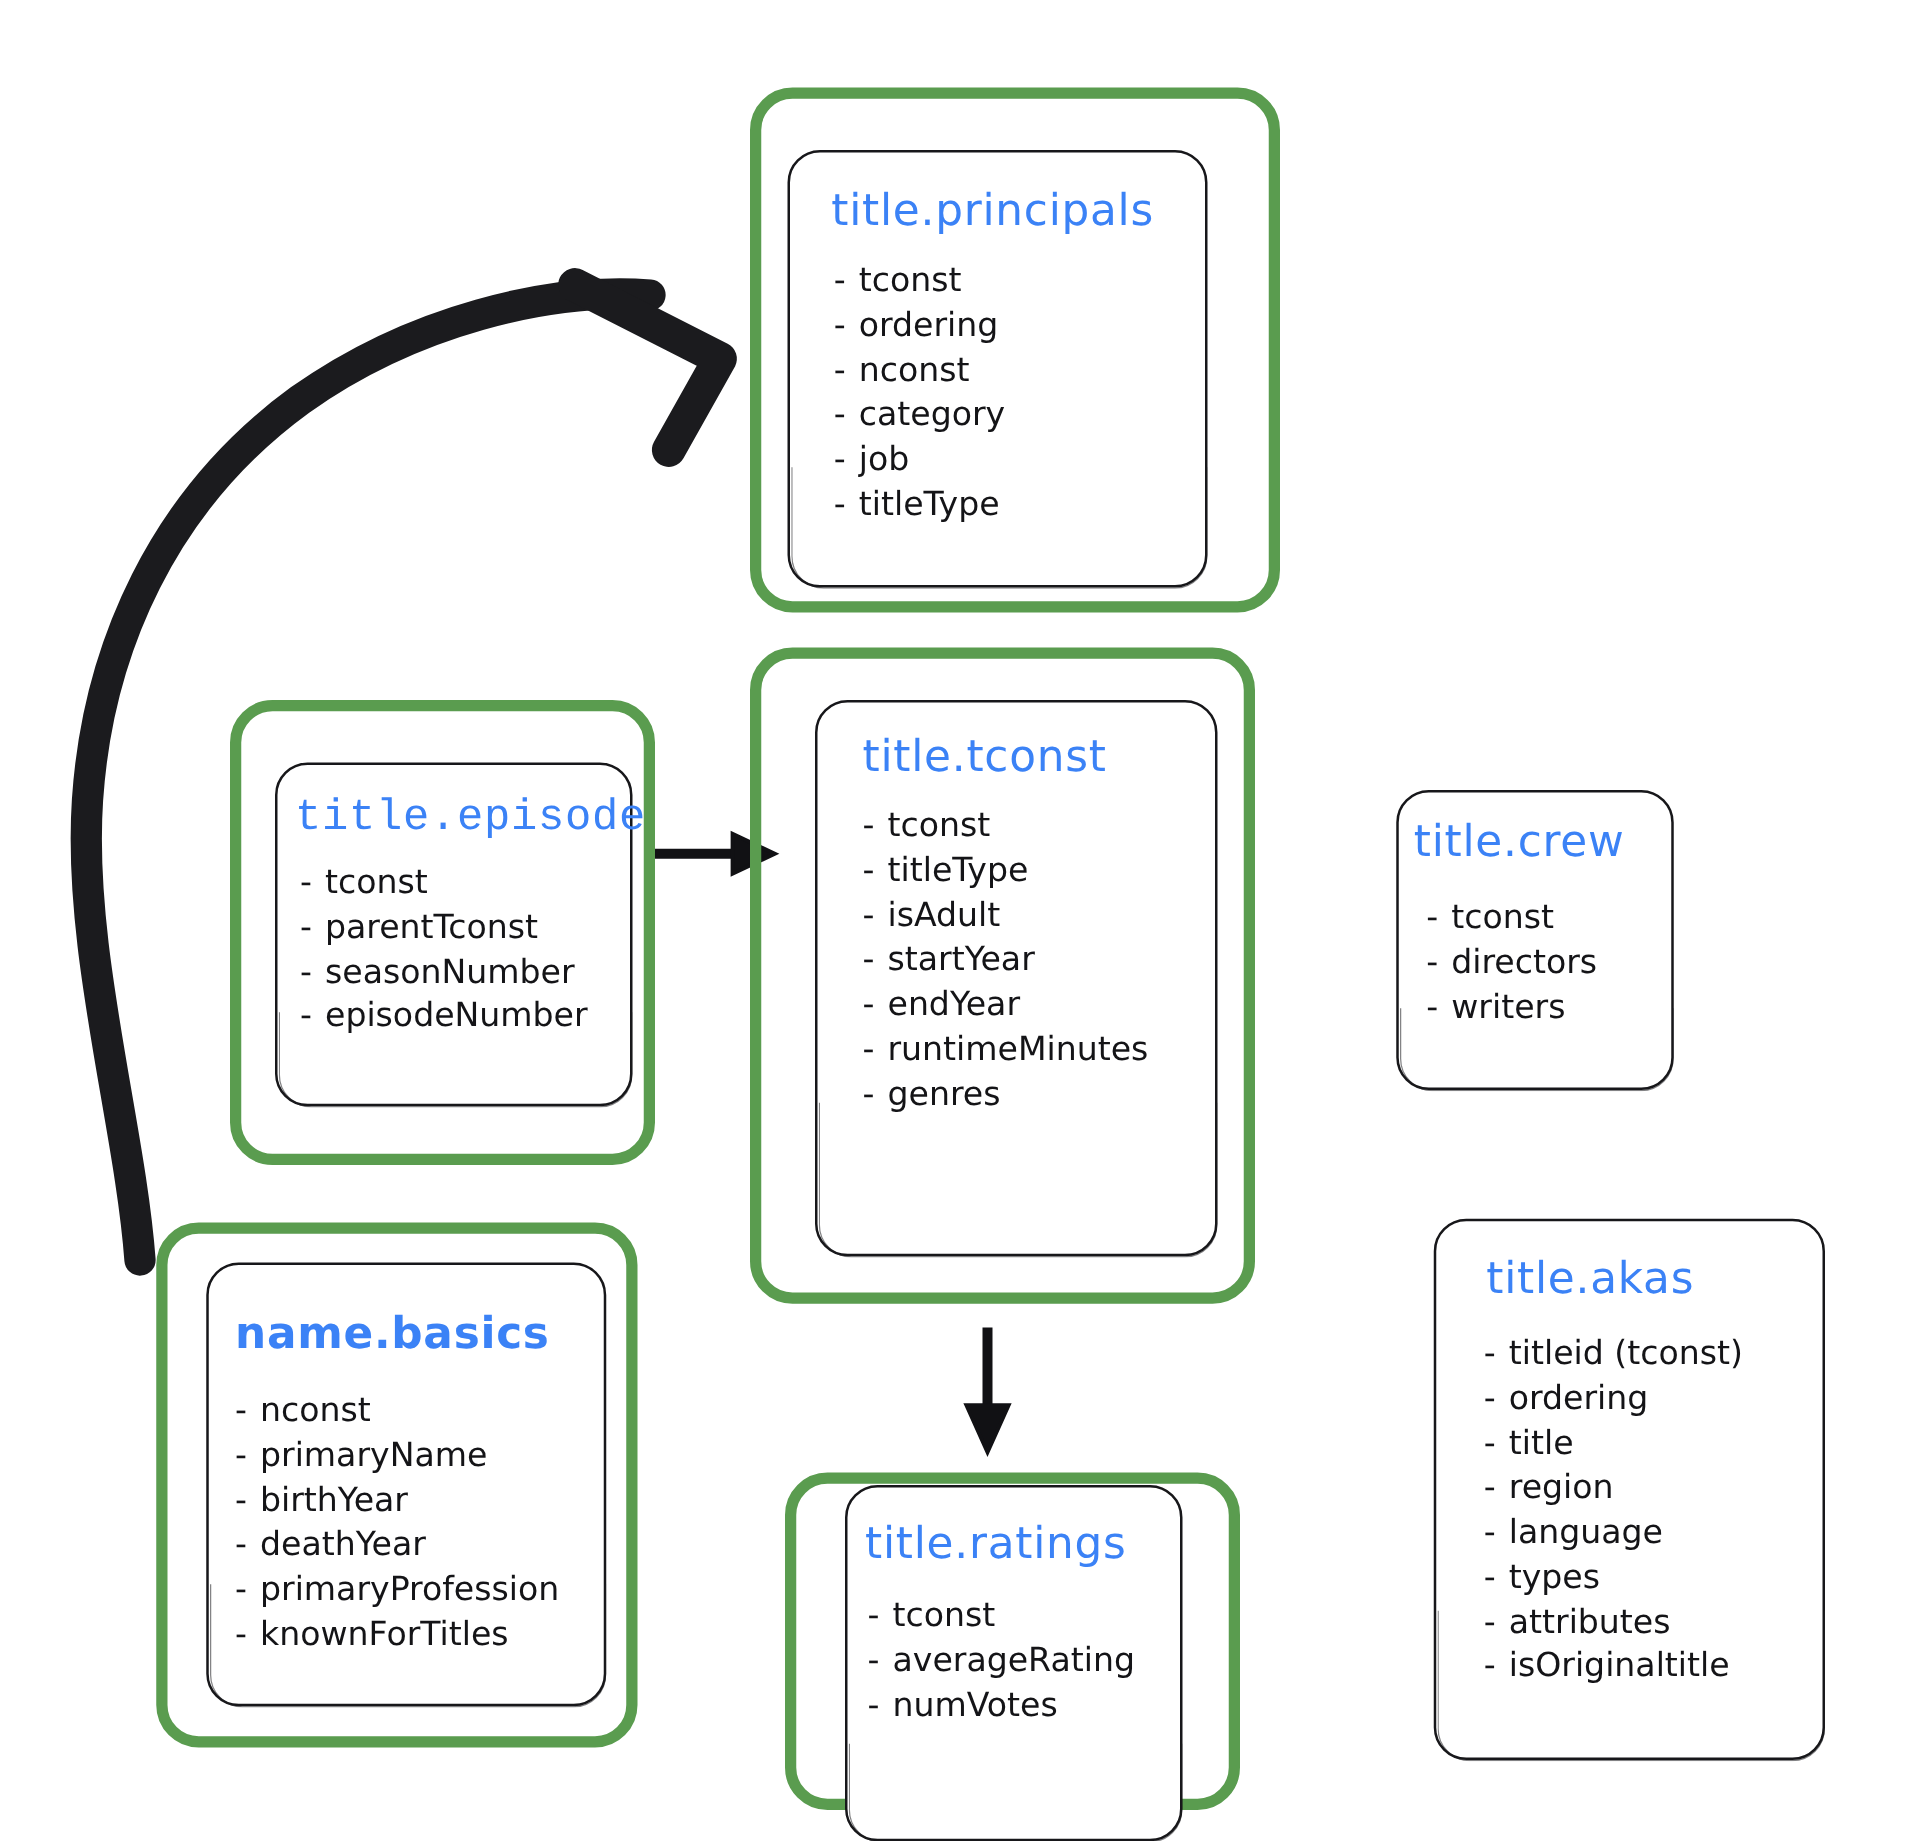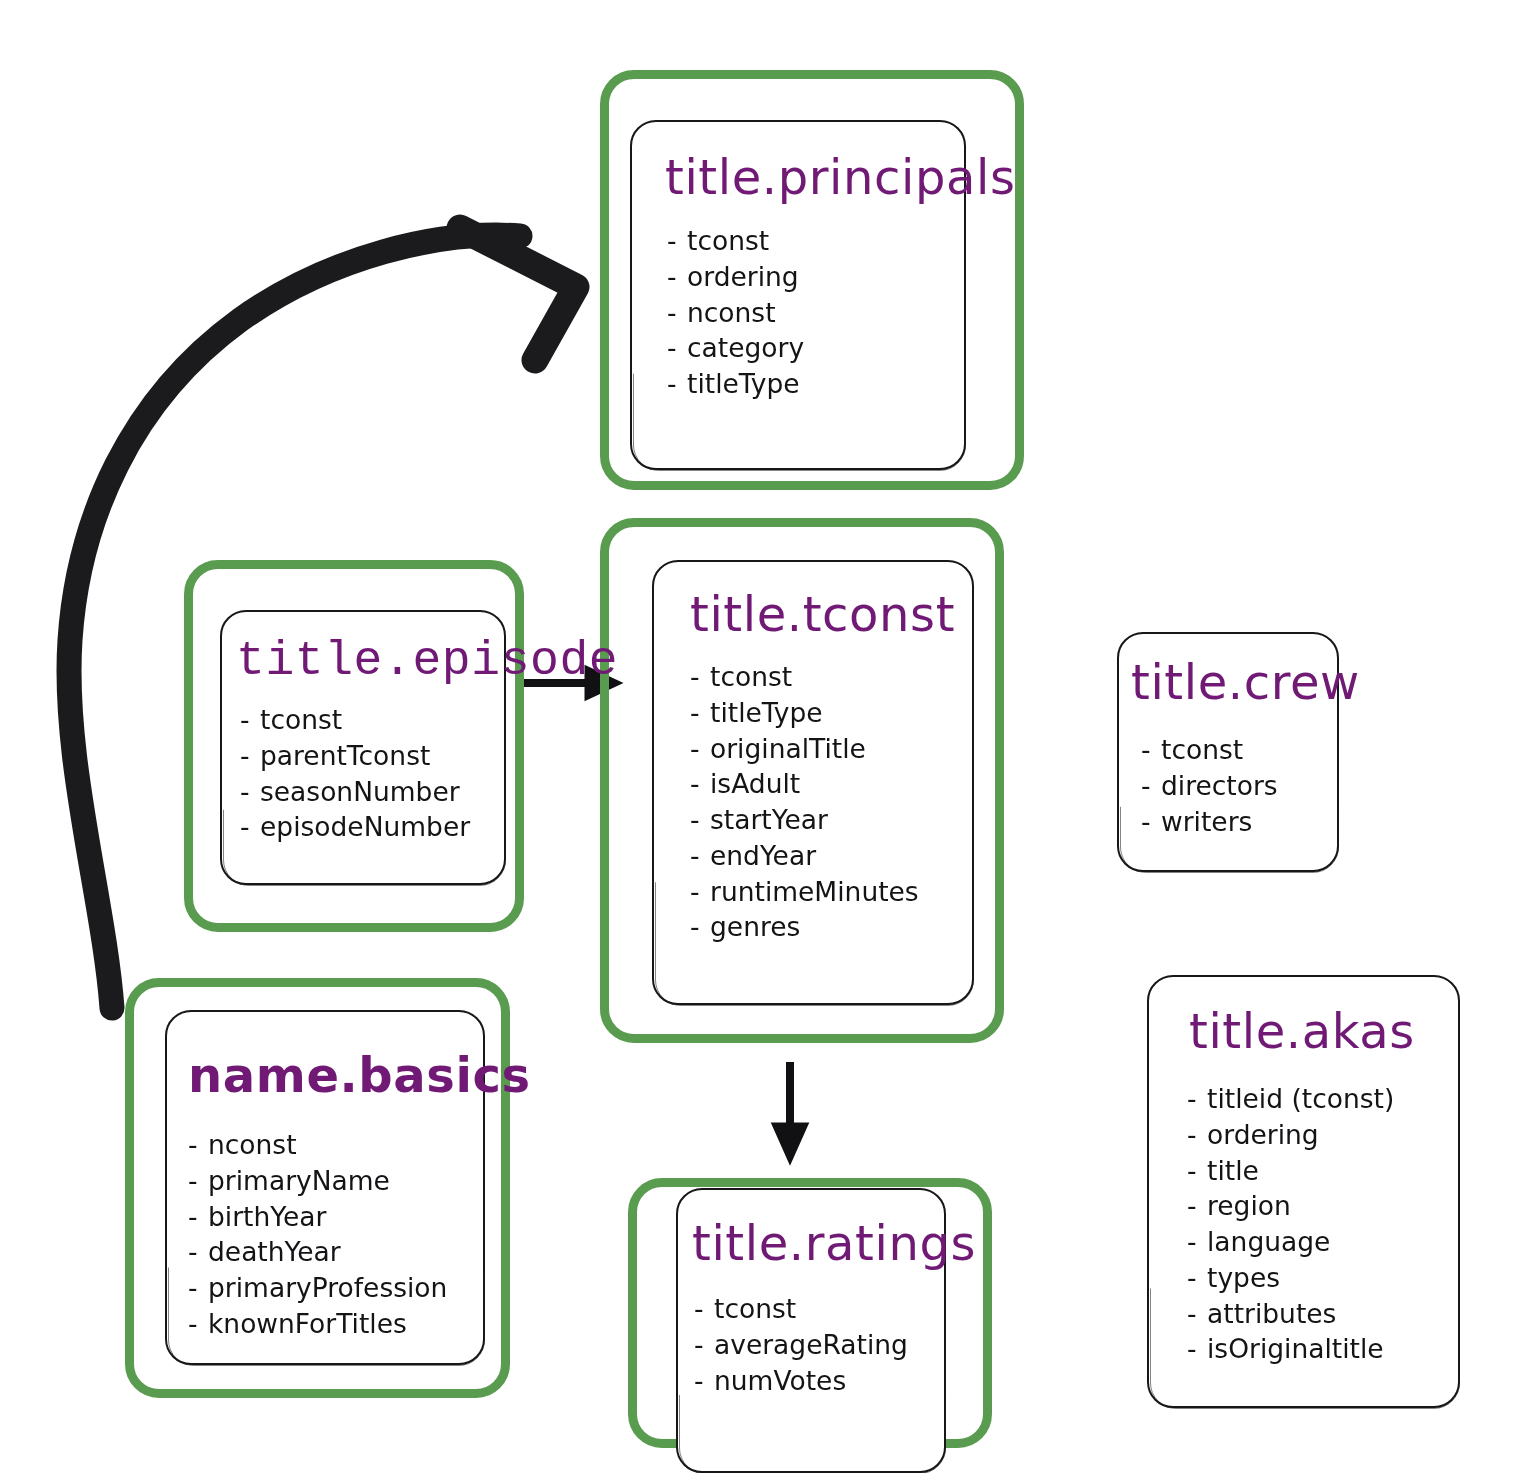--- a/index.html
+++ b/index.html
@@ -44,23 +44,23 @@
     left: 1px; right: -2px; top: 2px; bottom: -3px;
     border: 1.1px solid #1d1d20;
     border-radius: 26px;
     opacity: .55;
     pointer-events: none;
     clip-path: polygon(0% 72%, 100% 72%, 100% 100%, 0% 100%);
   }
 
   .card-title {
     font-family: "DejaVu Sans", sans-serif;
-    font-size: 48px;
+    font-size: 35px;
     font-weight: 400;
-    color: #701a75;
+    color: #3b82f6;
     letter-spacing: .6px;
     white-space: nowrap;
   }
   .field-list {
     list-style: none;
     margin: 0;
     padding: 0;
   }
   .field-list li {
     font-family: "DejaVu Sans", sans-serif;
@@ -145,31 +145,31 @@
   </svg>
 
   <div class="greenframe" id="f-principals"></div>
   <div class="card" id="c-principals">
     <div class="card-title">title.principals</div>
     <ul class="field-list">
       <li><span class="dash">-</span><span>tconst</span></li>
       <li><span class="dash">-</span><span>ordering</span></li>
       <li><span class="dash">-</span><span>nconst</span></li>
       <li><span class="dash">-</span><span>category</span></li>
+      <li><span class="dash">-</span><span>job</span></li>
       <li><span class="dash">-</span><span>titleType</span></li>
     </ul>
   </div>
 
   <div class="greenframe" id="f-basics"></div>
   <div class="card" id="c-basics">
     <div class="card-title">title.tconst</div>
     <ul class="field-list">
       <li><span class="dash">-</span><span>tconst</span></li>
       <li><span class="dash">-</span><span>titleType</span></li>
-      <li><span class="dash">-</span><span>originalTitle</span></li>
       <li><span class="dash">-</span><span>isAdult</span></li>
       <li><span class="dash">-</span><span>startYear</span></li>
       <li><span class="dash">-</span><span>endYear</span></li>
       <li><span class="dash">-</span><span>runtimeMinutes</span></li>
       <li><span class="dash">-</span><span>genres</span></li>
     </ul>
   </div>
 
   <div class="greenframe" id="f-episode"></div>
   <div class="card" id="c-episode">

